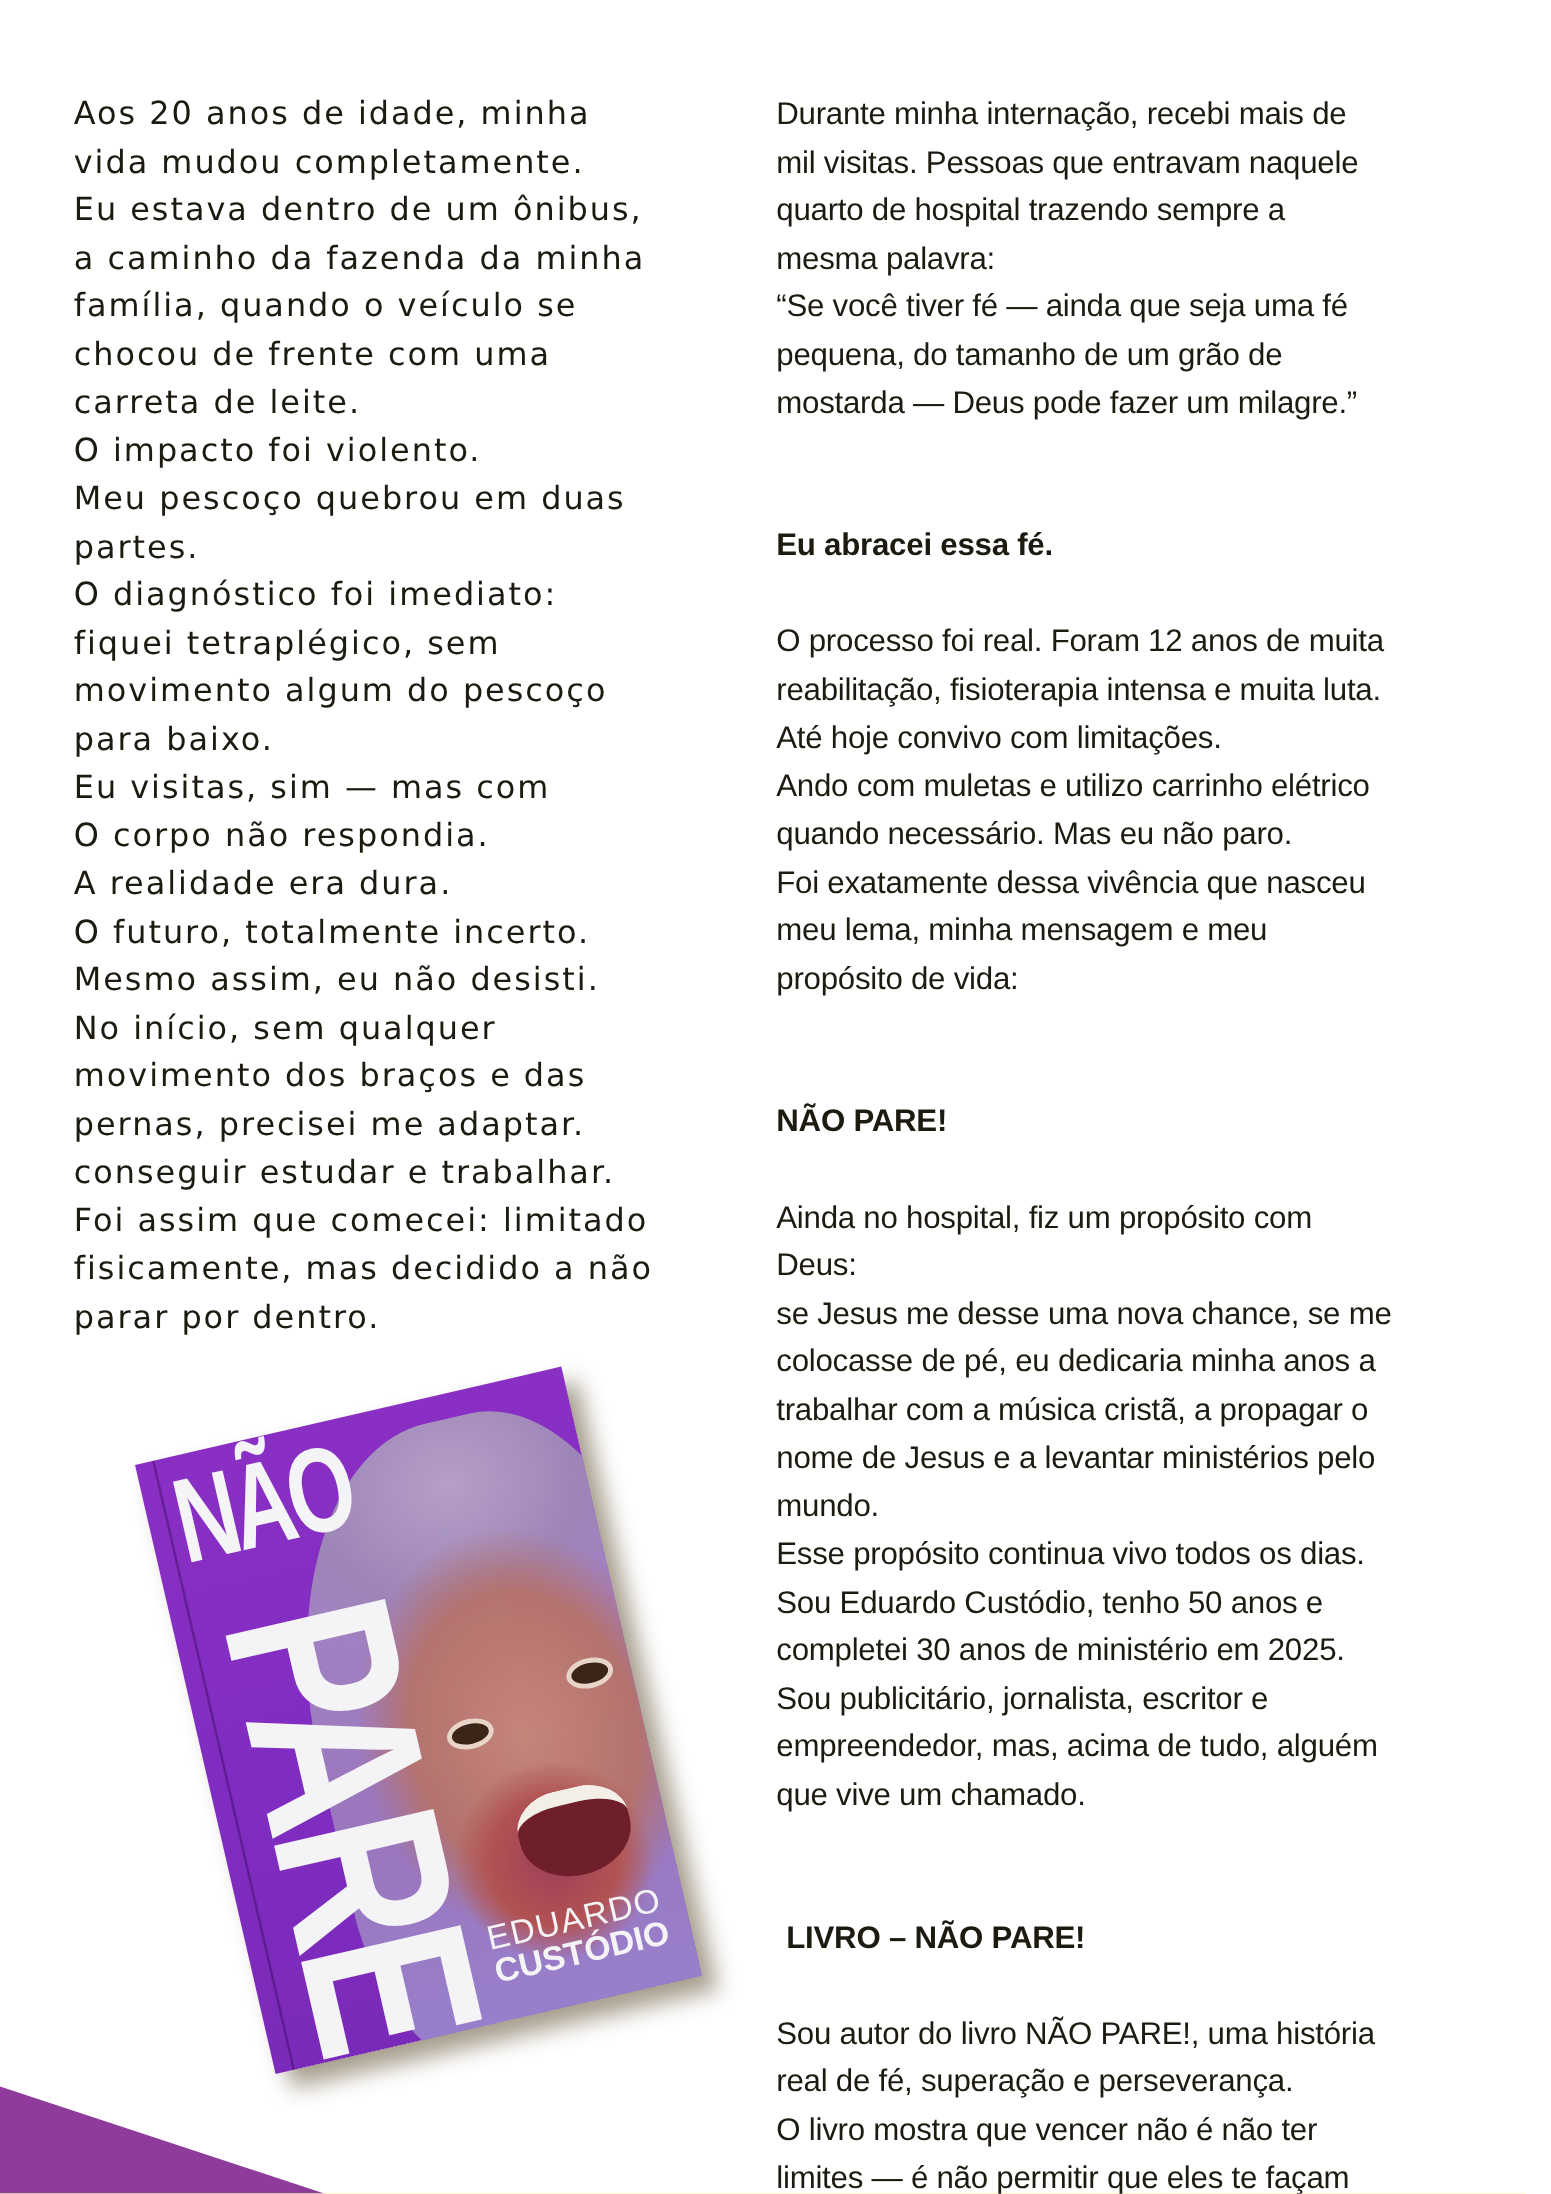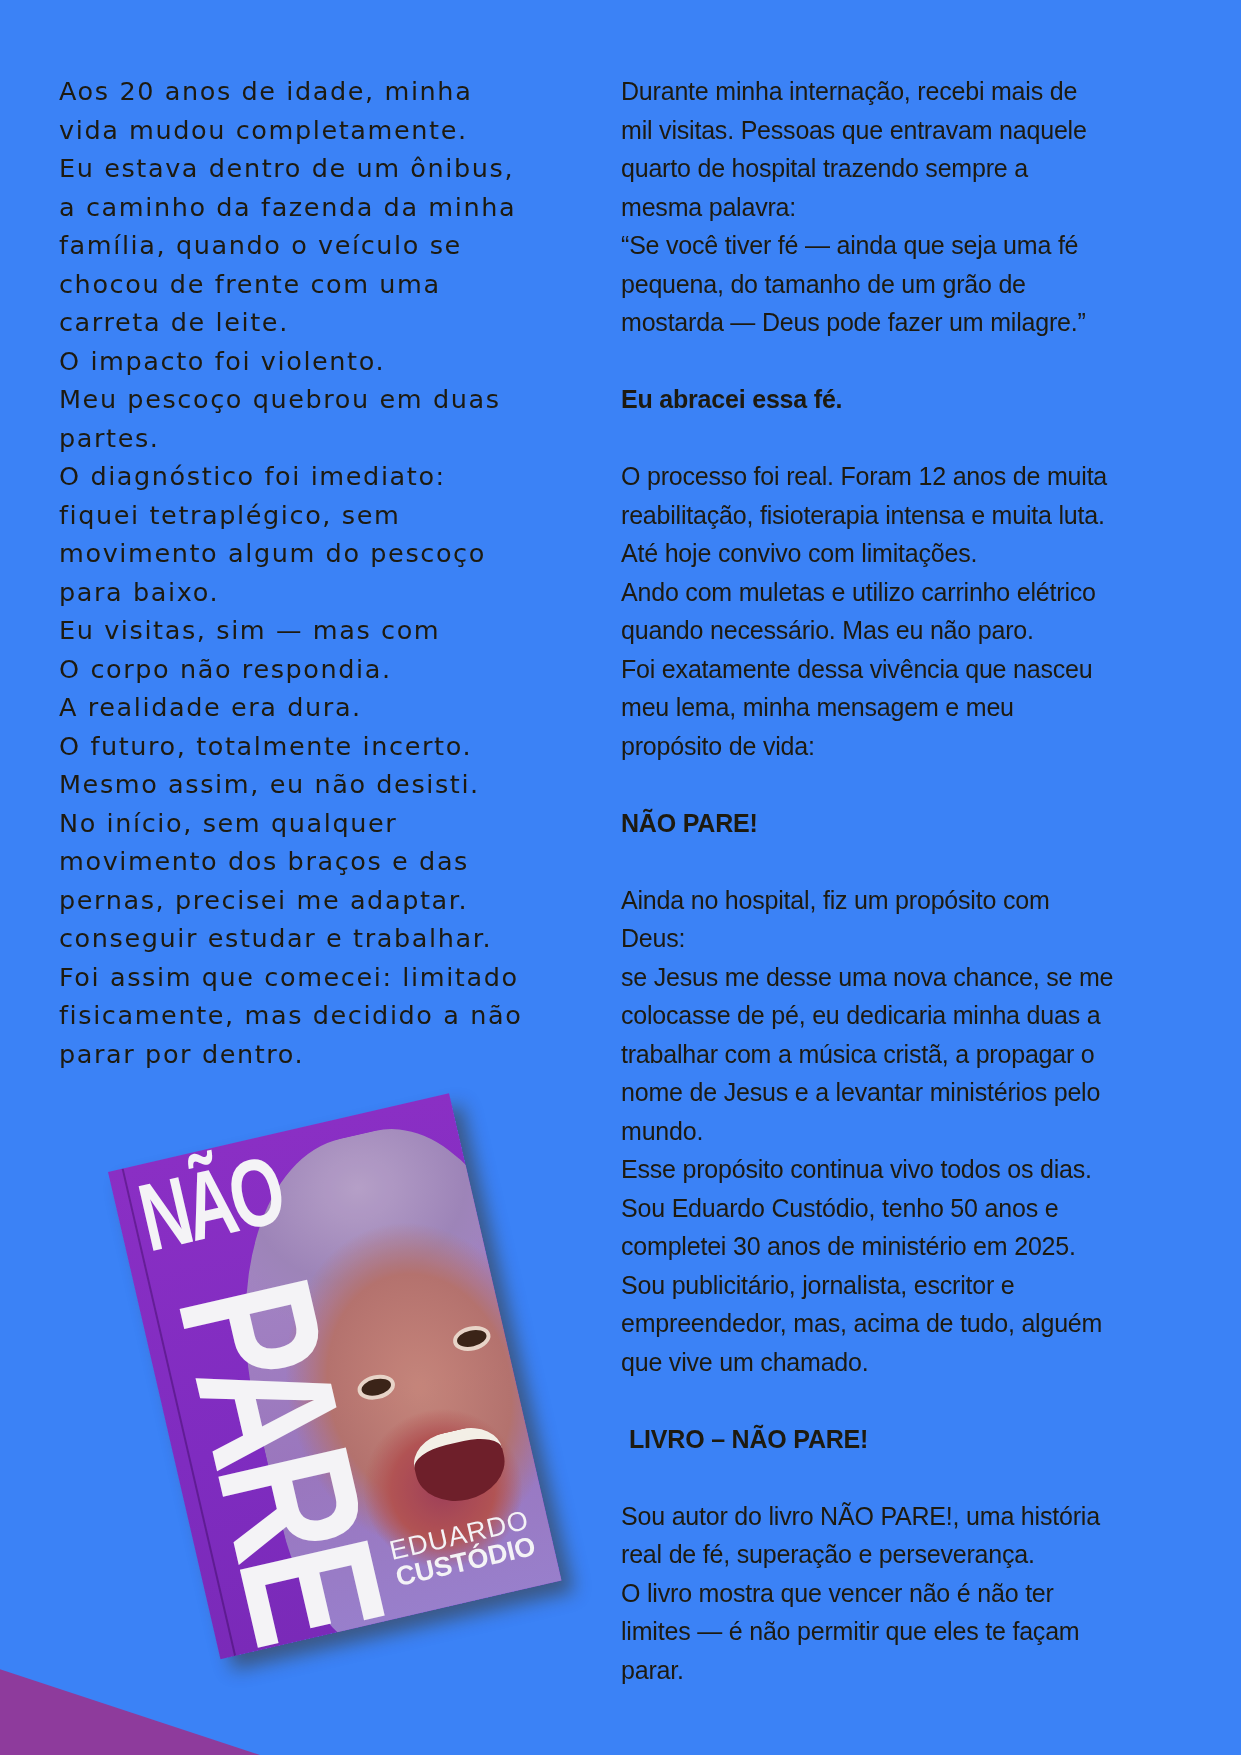--- a/index.html
+++ b/index.html
@@ -3,21 +3,21 @@
 <meta charset="utf-8">
 <style>
   * { box-sizing: border-box; margin: 0; padding: 0; }
   html, body { width: 1241px; height: 1755px; overflow: hidden; }
   body {
     background: #fbe824;
     position: relative;
     font-family: "DejaVu Sans", sans-serif;
     color: #1d1a10;
   }
-  .page { position: absolute; inset: 0; background: #3b82f6; }
+  .page { position: absolute; inset: 0; background: #ffffff; }
 
   
   .col-left {
     position: absolute;
     left: 59px;
     top: 72px;
     width: 500px;
     font-family: "DejaVu Sans", sans-serif;
     font-size: 25.5px;
     letter-spacing: 1.6px;
@@ -31,21 +31,21 @@
     position: absolute;
     left: 621px;
     top: 72px;
     width: 600px;
     font-family: "Liberation Sans", sans-serif;
     font-size: 25px;
     line-height: 38.5px;
     letter-spacing: -0.2px;
   }
   .col-right .line { display: block; white-space: nowrap; min-height: 38.5px; }
-  .col-right .bold { font-weight: bold; }
+  .col-right .bold { font-weight: bold; margin-top: 37px; }
   .col-right .indent { padding-left: 8px; }
 
   
   .corner-shape {
     position: absolute;
     left: 0; bottom: 0;
     width: 260px; height: 110px;
     background: #8e3b9c;
     clip-path: polygon(0 22%, 100% 100%, 0 100%);
   }
@@ -162,21 +162,21 @@
     <span class="line">quando necessário. Mas eu não paro.</span>
     <span class="line">Foi exatamente dessa vivência que nasceu</span>
     <span class="line">meu lema, minha mensagem e meu</span>
     <span class="line">propósito de vida:</span>
     <span class="line"></span>
     <span class="line bold">NÃO PARE!</span>
     <span class="line"></span>
     <span class="line">Ainda no hospital, fiz um propósito com</span>
     <span class="line">Deus:</span>
     <span class="line">se Jesus me desse uma nova chance, se me</span>
-    <span class="line">colocasse de pé, eu dedicaria minha duas a</span>
+    <span class="line">colocasse de pé, eu dedicaria minha anos a</span>
     <span class="line">trabalhar com a música cristã, a propagar o</span>
     <span class="line">nome de Jesus e a levantar ministérios pelo</span>
     <span class="line">mundo.</span>
     <span class="line">Esse propósito continua vivo todos os dias.</span>
     <span class="line">Sou Eduardo Custódio, tenho 50 anos e</span>
     <span class="line">completei 30 anos de ministério em 2025.</span>
     <span class="line">Sou publicitário, jornalista, escritor e</span>
     <span class="line">empreendedor, mas, acima de tudo, alguém</span>
     <span class="line">que vive um chamado.</span>
     <span class="line"></span>

